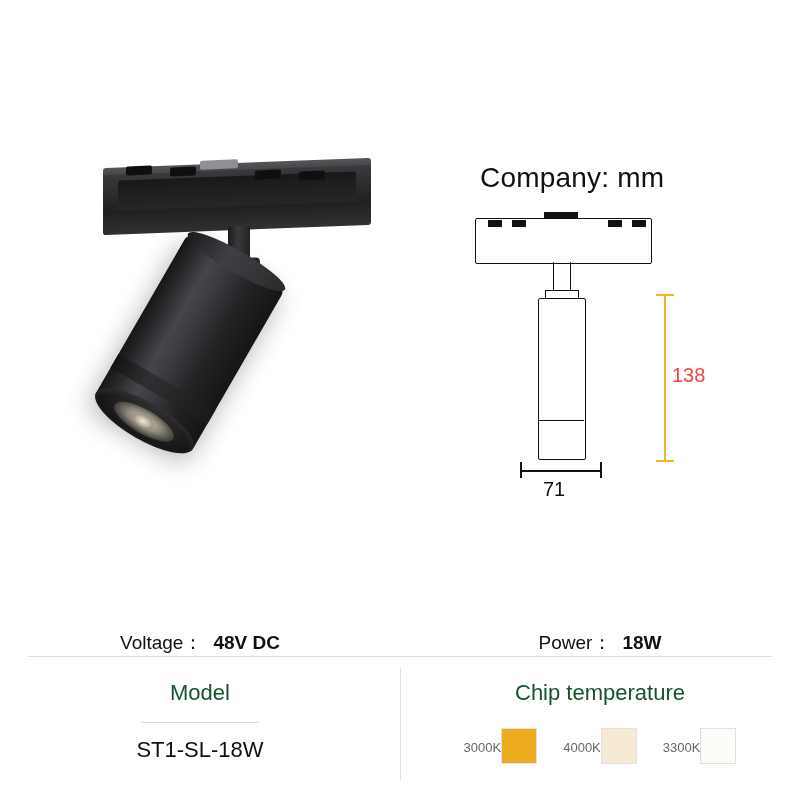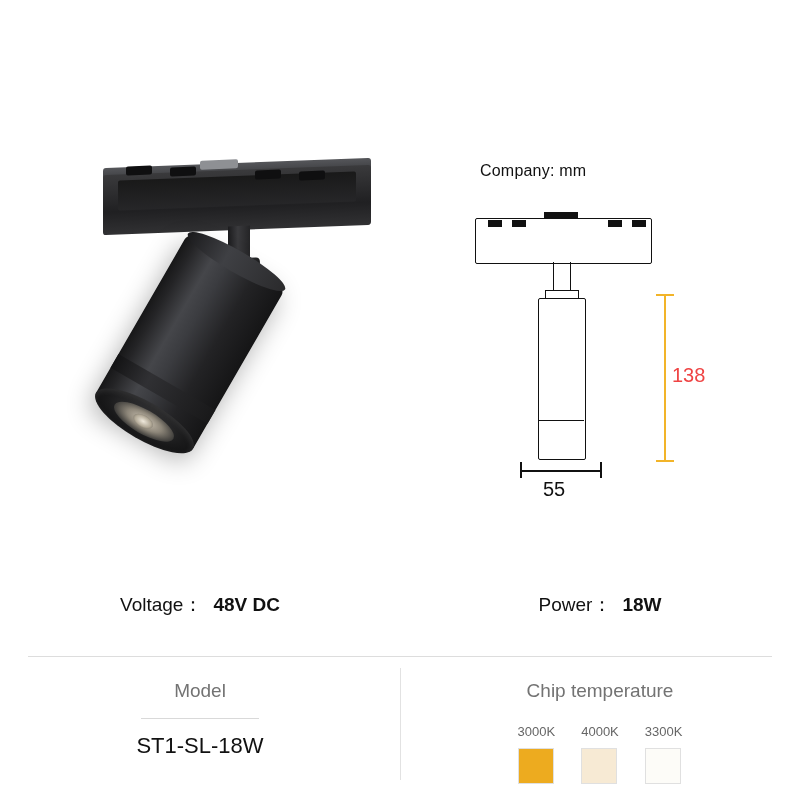--- a/index.html
+++ b/index.html
@@ -94,21 +94,21 @@
   }
   .cyl-lens-c{
     position:absolute;left:44px;top:190px;width:22px;height:12px;
     border-radius:50%;
     background:radial-gradient(ellipse at 50% 50%, #efe9dc 0%, #b3aa98 55%, #4a4742 100%);
   }
 
   
   .diagram{position:absolute;left:460px;top:150px;width:280px;height:380px;}
   .dim-title{
-    position:absolute;left:20px;top:12px;font-size:16px;letter-spacing:.2px;color:#111;
+    position:absolute;left:20px;top:12px;font-size:28px;letter-spacing:.2px;color:#111;
     white-space:nowrap;
     text-align:center;
   }
   .d-track{
     position:absolute;left:15px;top:68px;width:175px;height:44px;
     border:1.6px solid #111;background:#fff;border-radius:2px;
   }
   .d-tn{position:absolute;top:70px;width:14px;height:7px;background:#111;}
   .d-tn.a{left:28px;}
   .d-tn.b{left:52px;}
@@ -131,42 +131,42 @@
 
   
   .h-dim{position:absolute;left:60px;top:320px;width:82px;height:2px;background:#111;}
   .h-cap-l{position:absolute;left:60px;top:312px;width:2px;height:16px;background:#111;}
   .h-cap-r{position:absolute;left:140px;top:312px;width:2px;height:16px;background:#111;}
   .h-label{position:absolute;left:83px;top:328px;font-size:20px;color:#111;}
 
   
   .spec-row{
     position:absolute;left:0;top:592px;width:800px;height:64px;
-    display:flex;align-items:flex-start;
+    display:flex;align-items:flex-end;
   }
   .spec-cell{flex:1;display:flex;align-items:center;justify-content:center;gap:2px;}
   .spec-k{font-size:19px;color:#111;}
   .spec-v{font-size:19px;color:#111;font-weight:bold;margin-left:9px;}
 
   .divider{position:absolute;left:28px;top:656px;width:744px;height:1px;background:#ddd;}
 
   
   .cards{
     position:absolute;left:0;top:660px;width:800px;height:140px;display:flex;
   }
   .card{position:relative;flex:1;display:flex;flex-direction:column;align-items:center;padding-top:20px;}
   .card + .card::before{
     content:"";position:absolute;left:0;top:8px;width:1px;height:112px;background:#e2e2e2;
   }
-  .card-title{font-size:19px;color:#737373;}
+  .card-title{font-size:22px;color:#14532d;}
   .card-rule{width:118px;height:1px;background:#d9d9d9;margin:16px 0 14px;}
   .card-value{font-size:22px;color:#111;}
 
   .temps{display:flex;gap:26px;margin-top:22px;}
-  .temp{display:flex;flex-direction:column;align-items:flex-start;}
+  .temp{display:flex;flex-direction:row;align-items:flex-end;}
   .temp-label{font-size:13px;color:#666;margin-bottom:9px;}
   .temp-sw{width:34px;height:34px;border:1px solid #e0e0e0;}
 </style>
 </head>
 <body>
 
 <div class="stage">
 
   <div class="photo">
     <div class="track-top"></div>
@@ -204,21 +204,21 @@
     <div class="d-cyl-line"></div>
 
     <div class="v-cap-t" style="background: rgb(242, 180, 41);"></div>
     <div class="v-dim" style="background: rgb(242, 180, 41);"></div>
     <div class="v-cap-b" style="background: rgb(242, 180, 41);"></div>
     <div class="v-label" style="color: #ef4444;">138</div>
 
     <div class="h-cap-l"></div>
     <div class="h-dim"></div>
     <div class="h-cap-r"></div>
-    <div class="h-label">55</div>
+    <div class="h-label">71</div>
   </div>
 
   <div class="spec-row">
     <div class="spec-cell">
       <span class="spec-k">Voltage：</span>
       <span class="spec-v">48V DC</span>
     </div>
     <div class="spec-cell">
       <span class="spec-k">Power：</span>
       <span class="spec-v">18W</span>

